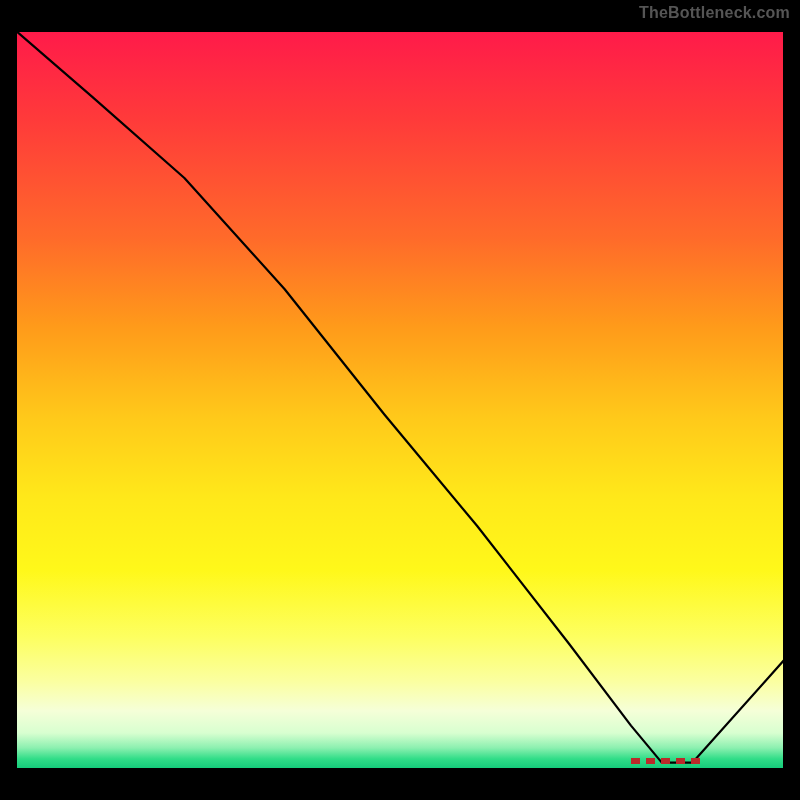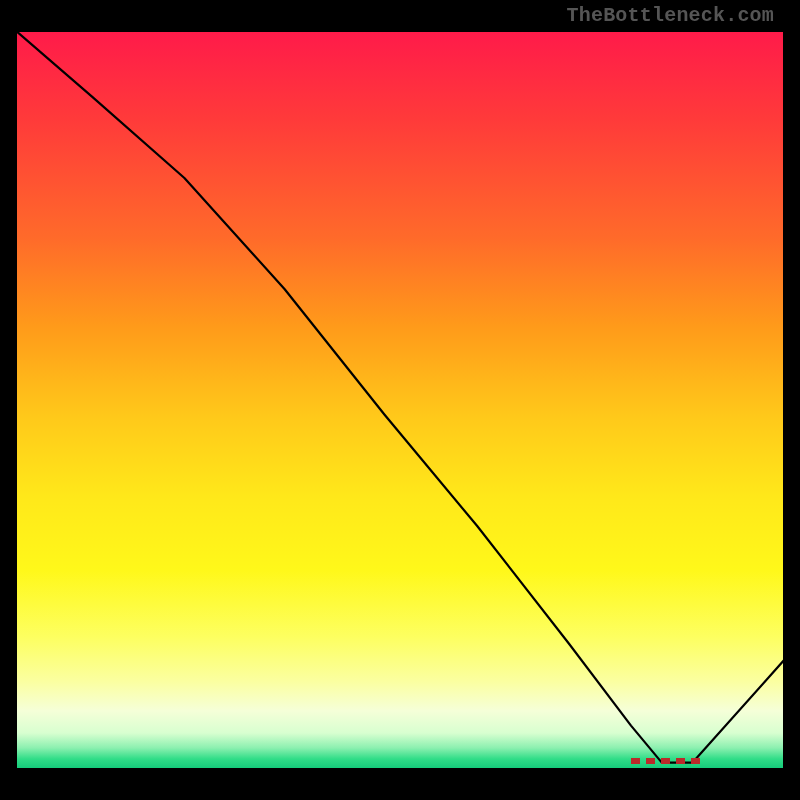--- a/index.html
+++ b/index.html
@@ -6,23 +6,23 @@
   html, body { width: 800px; height: 800px; background: #000; overflow: hidden; }
   .wrap {
     position: relative;
     width: 800px;
     height: 800px;
     background: #000;
   }
   .attribution {
     position: absolute;
     top: 4px;
-    right: 26px;
-    font-family: Liberation Mono, monospace;
-    font-size: 20px;
+    right: 10px;
+    font-family: Liberation Sans, sans-serif;
+    font-size: 16px;
     font-weight: 600;
     color: #555;
     letter-spacing: 0.2px;
     z-index: 20;
   }
   .plot-area {
     position: absolute;
     left: 15px;
     top: 30px;
     width: 770px;

